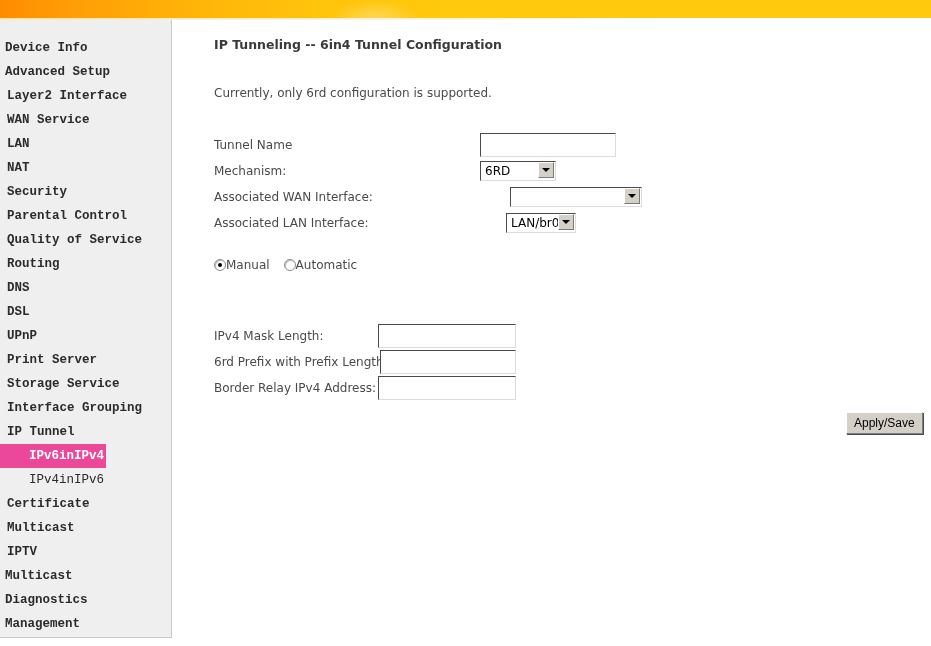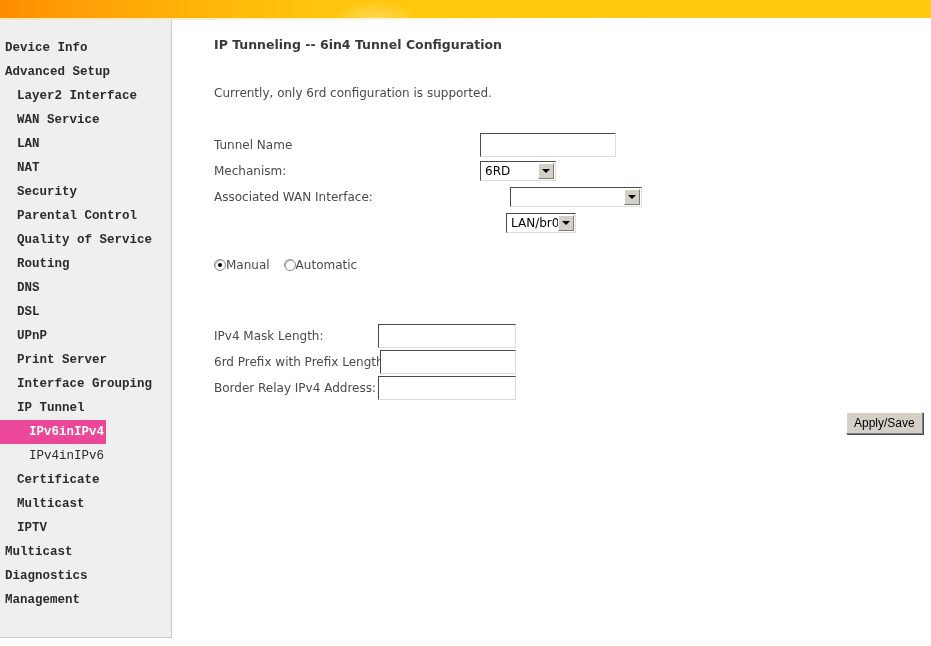--- a/index.html
+++ b/index.html
@@ -76,21 +76,21 @@
     color: #2b2b2b;
     white-space: nowrap;
     overflow: hidden;
   }
   .nav-top {
     font-weight: bold;
     padding-left: 5px;
   }
   .nav-sub {
     font-weight: bold;
-    padding-left: 17px;
+    padding-left: 7px;
   }
   .nav-sub2 {
     font-weight: normal;
     padding-left: 29px;
   }
   .nav-active {
     background: #ec4899;
     color: #ffffff;
     font-weight: bold;
     width: 106px;
@@ -166,21 +166,21 @@
   .tselect {
     position: absolute;
     height: 20px;
     background: #ffffff;
     border-top: 1px solid #4a4a4a;
     border-left: 1px solid #4a4a4a;
     border-right: 1px solid #dcdcdc;
     border-bottom: 1px solid #dcdcdc;
     box-sizing: border-box;
     display: flex;
-    align-items: center;
+    align-items: flex-start;
     cursor: default;
   }
   .tselect .sel-text {
     flex: 1 1 auto;
     padding-left: 4px;
     font-size: 12px;
     color: #000000;
     line-height: 18px;
     white-space: nowrap;
     overflow: hidden;
@@ -306,20 +306,21 @@
     <div class="nav-item nav-sub">LAN</div>
     <div class="nav-item nav-sub">NAT</div>
     <div class="nav-item nav-sub">Security</div>
     <div class="nav-item nav-sub">Parental Control</div>
     <div class="nav-item nav-sub">Quality of Service</div>
     <div class="nav-item nav-sub">Routing</div>
     <div class="nav-item nav-sub">DNS</div>
     <div class="nav-item nav-sub">DSL</div>
     <div class="nav-item nav-sub">UPnP</div>
     <div class="nav-item nav-sub">Print Server</div>
+    <div class="nav-item nav-sub">Storage Service</div>
     <div class="nav-item nav-sub">Interface Grouping</div>
     <div class="nav-item nav-sub">IP Tunnel</div>
     <div class="nav-item nav-active">IPv6inIPv4</div>
     <div class="nav-item nav-sub2">IPv4inIPv6</div>
     <div class="nav-item nav-sub">Certificate</div>
     <div class="nav-item nav-sub">Multicast</div>
     <div class="nav-item nav-sub">IPTV</div>
     <div class="nav-item nav-top">Multicast</div>
     <div class="nav-item nav-top">Diagnostics</div>
     <div class="nav-item nav-top">Management</div>
@@ -351,20 +352,21 @@
       <div class="flabel">Associated WAN Interface:</div>
       <div class="tselect" style="left:296px; top:3px; width:132px;">
         <span class="sel-text"></span>
         <span class="sel-btn">
             <span class="arrow-dn"></span>
           </span>
       </div>
     </div>
 
     <div class="frow">
+      <div class="flabel">Associated LAN Interface:</div>
       <div class="tselect" style="left:292px; top:3px; width:70px;">
         <span class="sel-text">LAN/br0</span>
         <span class="sel-btn">
             <span class="arrow-dn"></span>
           </span>
       </div>
     </div>
 
   </div>
 

